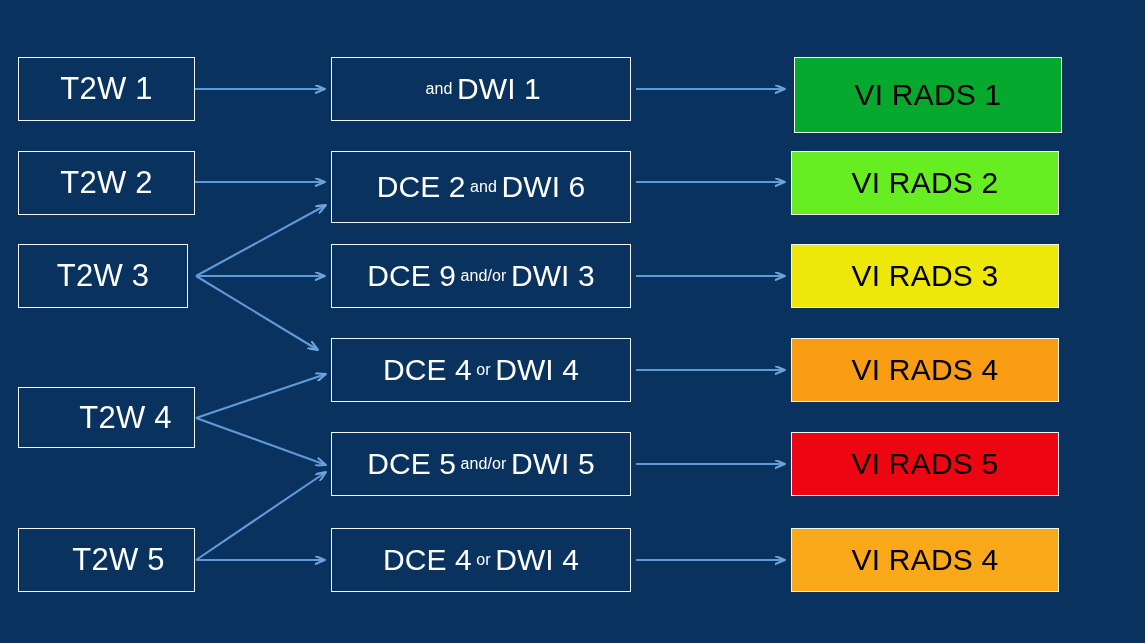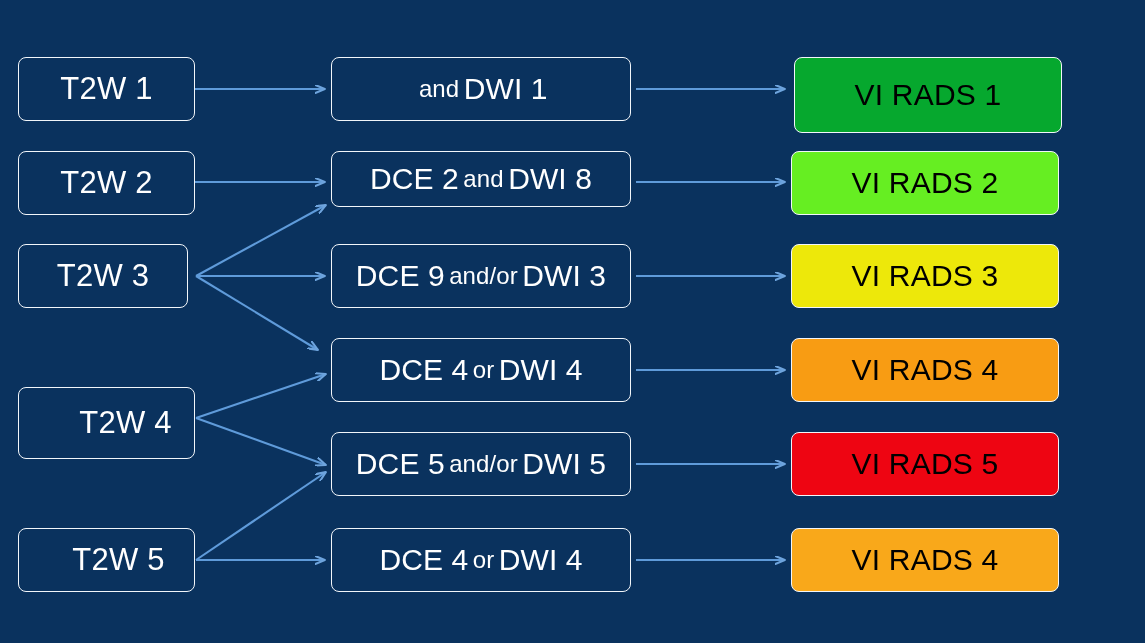--- a/index.html
+++ b/index.html
@@ -30,42 +30,41 @@
   
   .node {
     position: absolute;
     z-index: 2;
     box-sizing: border-box;
     display: flex;
     align-items: center;
     justify-content: center;
     text-align: left;
     white-space: nowrap;
-    border-radius: 8px;
   }
   .node.t2w,
   .node.dce {
     border: 1.5px solid #f2f6fa;
     background: #0a325e;
     color: #ffffff;
   }
   .node.virads {
     border: 1.5px solid #f2f6fa;
     color: #000000;
   }
   .t2w .label {
     font-size: 31px;
     letter-spacing: .2px;
   }
   .dce .label {
     font-size: 30px;
     letter-spacing: .1px;
   }
   .dce .conj {
-    font-size: 24px;
+    font-size: 16px;
     letter-spacing: .1px;
   }
   .virads .label {
     font-size: 30px;
     letter-spacing: .2px;
   }
 </style>
 </head>
 <body>
 
@@ -108,32 +107,32 @@
 
   <div class="node t2w" style="left:18px; top:57px; width:177px; height:64px;">
     <span class="label">T2W 1</span>
   </div>
   <div class="node t2w" style="left:18px; top:151px; width:177px; height:64px;">
     <span class="label">T2W 2</span>
   </div>
   <div class="node t2w" style="left:18px; top:244px; width:170px; height:64px;">
     <span class="label">T2W 3</span>
   </div>
-  <div class="node t2w" style="left:18px; top:387px; width:177px; height:72px;padding-left:38px;">
+  <div class="node t2w" style="left:18px; top:387px; width:177px; height:61px;padding-left:38px;">
     <span class="label">T2W 4</span>
   </div>
   <div class="node t2w" style="left:18px; top:528px; width:177px; height:64px;padding-left:24px;">
     <span class="label">T2W 5</span>
   </div>
 
   <div class="node dce" style="left:331px; top:57px; width:300px; height:64px;">
     &nbsp;<span class="conj">and</span>&nbsp;<span class="label">DWI 1</span>
   </div>
-  <div class="node dce" style="left:331px; top:151px; width:300px; height:56px;">
-    <span class="label">DCE 2</span>&nbsp;<span class="conj">and</span>&nbsp;<span class="label">DWI 8</span>
+  <div class="node dce" style="left:331px; top:151px; width:300px; height:72px;">
+    <span class="label">DCE 2</span>&nbsp;<span class="conj">and</span>&nbsp;<span class="label">DWI 6</span>
   </div>
   <div class="node dce" style="left:331px; top:244px; width:300px; height:64px;">
     <span class="label">DCE 9</span>&nbsp;<span class="conj">and/or</span>&nbsp;<span class="label">DWI 3</span>
   </div>
   <div class="node dce" style="left:331px; top:338px; width:300px; height:64px;">
     <span class="label">DCE 4</span>&nbsp;<span class="conj">or</span>&nbsp;<span class="label">DWI 4</span>
   </div>
   <div class="node dce" style="left:331px; top:432px; width:300px; height:64px;">
     <span class="label">DCE 5</span>&nbsp;<span class="conj">and/or</span>&nbsp;<span class="label">DWI 5</span>
   </div>

